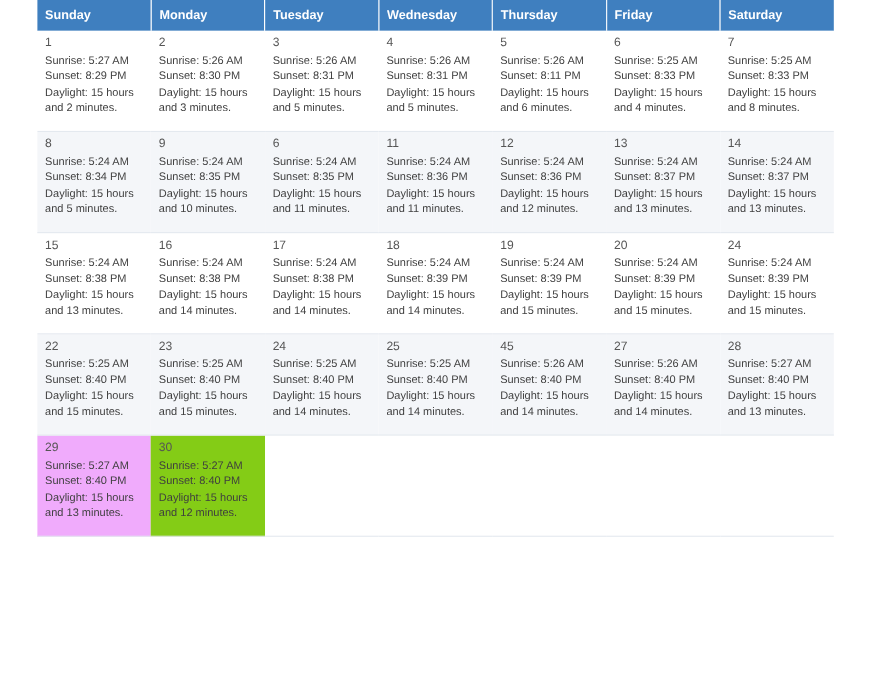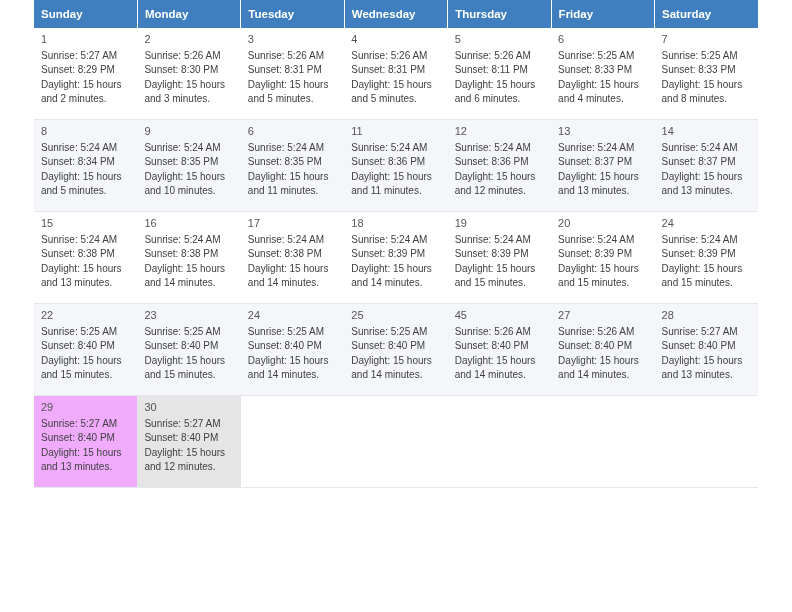--- a/index.html
+++ b/index.html
@@ -339,21 +339,21 @@
       </tr>
 
       <tr class="plain">
         <td style="background:#f0abfc">
           <span class="daynum">29</span>
           <span class="line">Sunrise: 5:27 AM</span>
           <span class="line">Sunset: 8:40 PM</span>
           <span class="line">Daylight: 15 hours</span>
           <span class="line">and 13 minutes.</span>
         </td>
-        <td style="background:#e5e5e5">
+        <td style="background:#84cc16">
           <span class="daynum">30</span>
           <span class="line">Sunrise: 5:27 AM</span>
           <span class="line">Sunset: 8:40 PM</span>
           <span class="line">Daylight: 15 hours</span>
           <span class="line">and 12 minutes.</span>
         </td>
         <td class="empty"></td>
         <td class="empty"></td>
         <td class="empty"></td>
         <td class="empty"></td>

